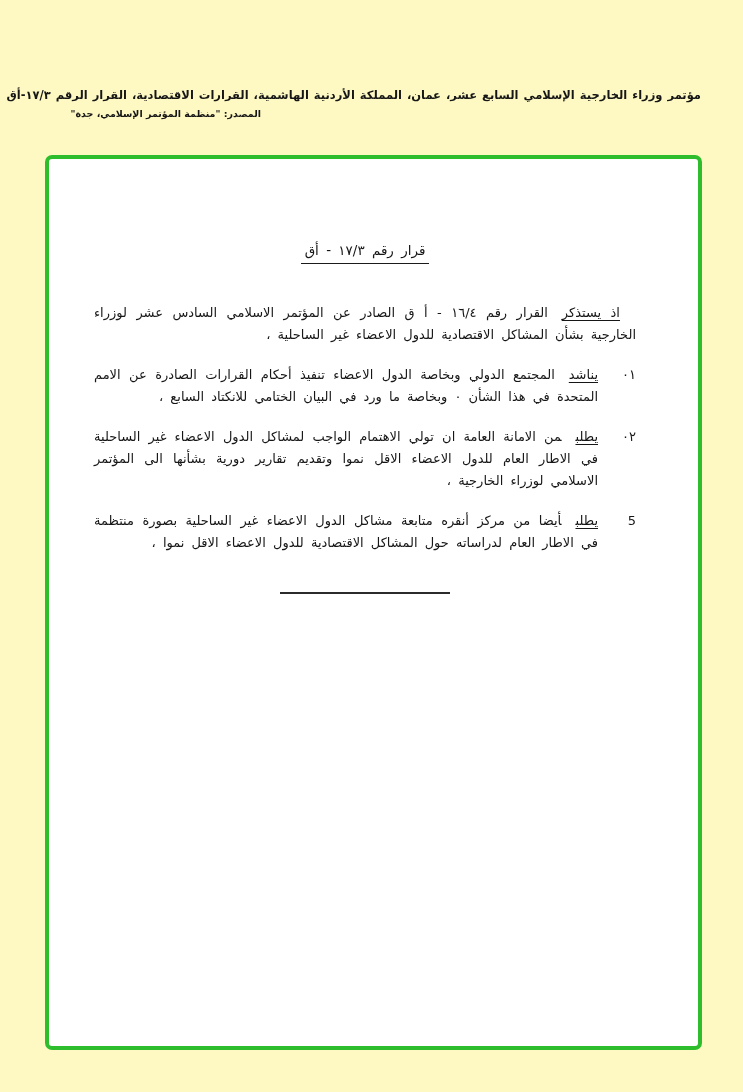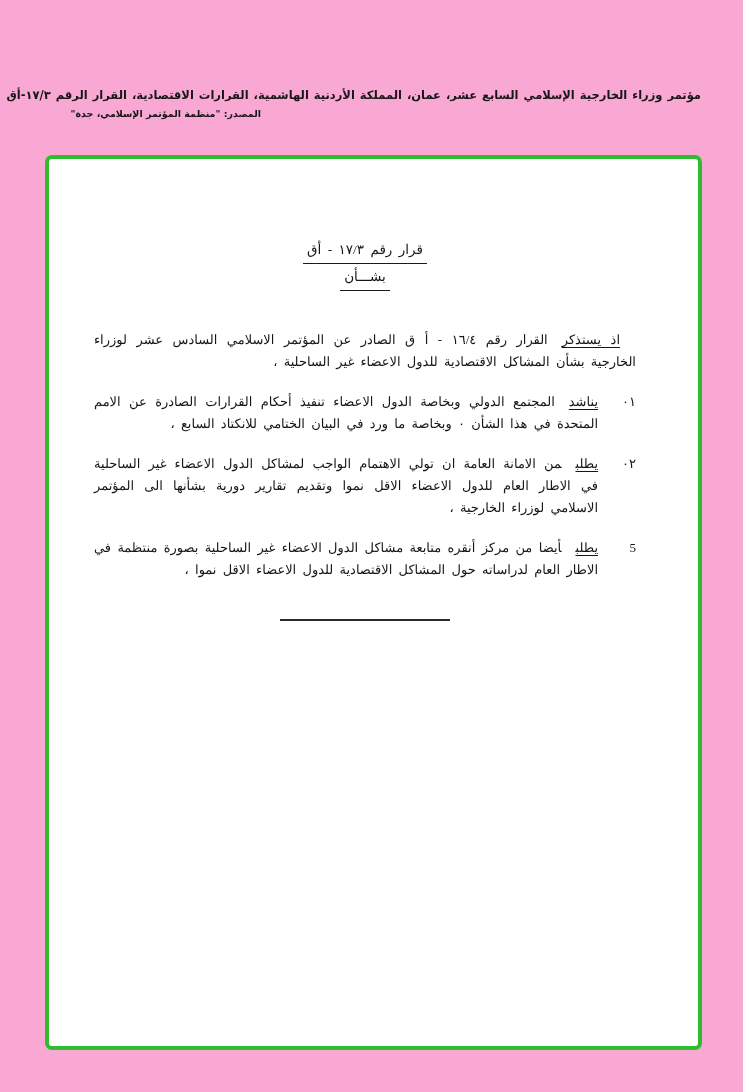--- a/index.html
+++ b/index.html
@@ -5,21 +5,21 @@
   * { margin: 0; padding: 0; box-sizing: border-box; }
   html, body { background: #ffffff; }
   body {
     width: 743px;
     height: 1092px;
     position: relative;
     overflow: hidden;
     font-family: "DejaVu Sans", sans-serif;
     color: #161616;
   }
-  .page { position: absolute; inset: 0; background: #f9a8d4; }
+  .page { position: absolute; inset: 0; background: #fef9c3; }
 
   
   .page-header {
     position: absolute;
     top: 88px;
     left: 40px;
     right: 42px;
     direction: rtl;
     text-align: right;
   }
@@ -48,21 +48,20 @@
     border: 4px solid #2dbd2d;
     border-radius: 7px;
     background: #ffffff;
   }
   .doc-content {
     direction: rtl;
     padding: 80px 62px 0 45px;
     font-size: 13px;
     line-height: 22px;
     word-spacing: 3px;
-    font-family: Liberation Serif, serif;
   }
 
   
   .title-block { text-align: center; margin-bottom: 38px; }
   .title-line { margin-bottom: 2px; }
   .title-line > span {
     display: inline-block;
     border-bottom: 1.5px solid #1b1b1b;
     padding: 0 4px 2px 4px;
     font-size: 13.5px;
@@ -113,23 +112,20 @@
     <div class="source-line">المصدر: "منظمة المؤتمر الإسلامي، جدة"</div>
   </div>
 
   <div class="doc-frame" style="border-color: rgb(45, 189, 45);">
     <div class="doc-content">
 
       <div class="title-block">
         <div class="title-line">
           <span>قرار رقم ١٧/٣ - أق</span>
         </div>
-        <div class="title-line">
-          <span>بشـــأن</span>
-        </div>
       </div>
 
 
       <p class="para">
         <span class="lead">اذ يستذكر</span><span>القرار رقم ١٦/٤ - أ ق الصادر عن المؤتمر الاسلامي السادس عشر لوزراء الخارجية بشأن المشاكل الاقتصادية للدول الاعضاء غير الساحلية ،</span>
       </p>
 
 
 
       <div class="item">

